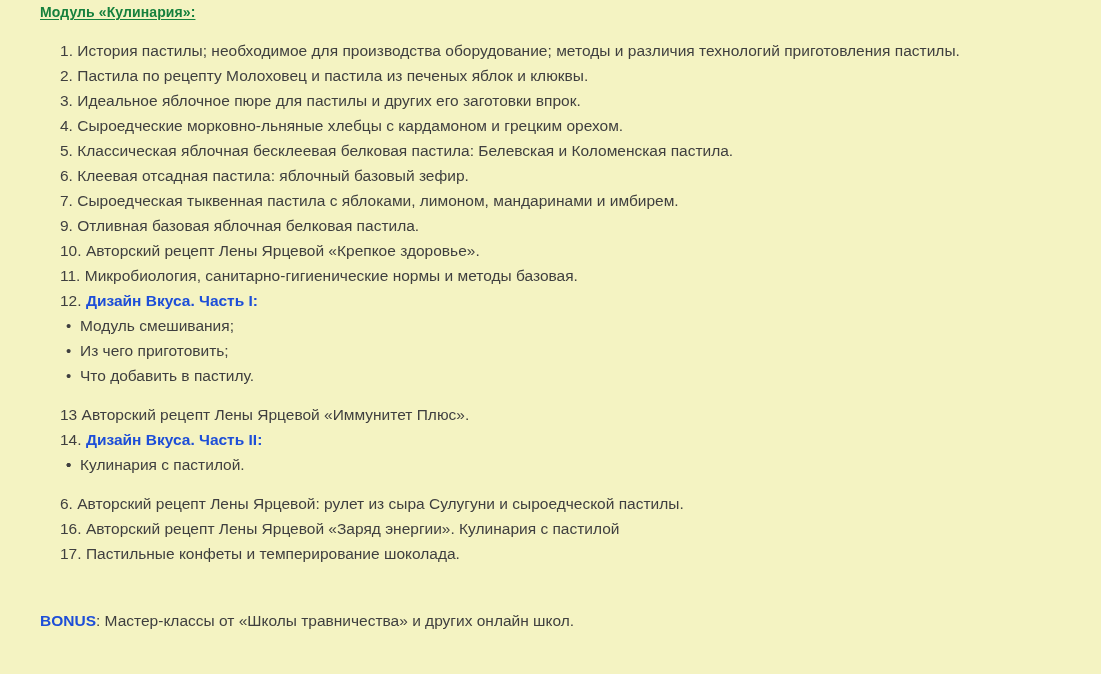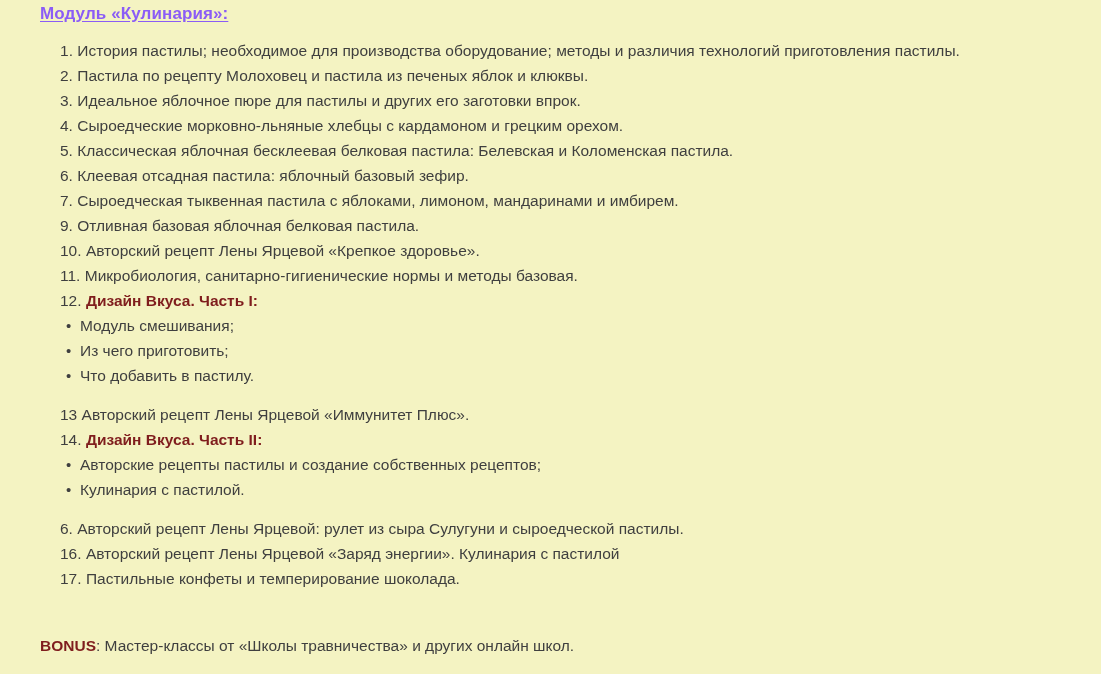--- a/index.html
+++ b/index.html
@@ -21,26 +21,26 @@
     width: 1101px;
     height: 674px;
     box-sizing: border-box;
     padding: 0;
   }
 
   .doc-title {
     position: absolute;
     left: 40px;
     top: 4px;
-    font-size: 17px;
+    font-size: 14px;
     font-weight: bold;
     text-decoration: underline;
     text-underline-offset: 2px;
     letter-spacing: 0.1px;
-    color: #8b5cf6;
+    color: #15803d;
     white-space: nowrap;
   }
 
   .content {
     position: absolute;
     left: 0;
     top: 38px;
     width: 1101px;
   }
 
@@ -53,21 +53,21 @@
     color: #3f3f3f;
   }
 
   .num-line.first-item {
     letter-spacing: 0.02px;
   }
 
   .num-line b,
   .bold {
     font-weight: bold;
-    color: #7f1d1d;
+    color: #1d4ed8;
     text-align: right;
   }
 
   .bullet-list {
     margin: 0;
     padding: 0;
     list-style: none;
   }
 
   .bullet-list li {
@@ -162,21 +162,20 @@
     <div class="num-line">
       <span>13</span><span> Авторский рецепт Лены Ярцевой «Иммунитет Плюс».</span>
     </div>
 
     <div class="num-line">
       <span>14.</span>&nbsp;<b>Дизайн Вкуса. Часть II:</b>
     </div>
     <ul class="bullet-list">
       <li>
         <span class="dot">•</span>
-        <span>Авторские рецепты пастилы и создание собственных рецептов;</span>
       </li>
       <li>
         <span class="dot">•</span>
         <span>Кулинария с пастилой.</span>
       </li>
     </ul>
 
     <div class="gap-sm"></div>
 
     <div class="num-line">

